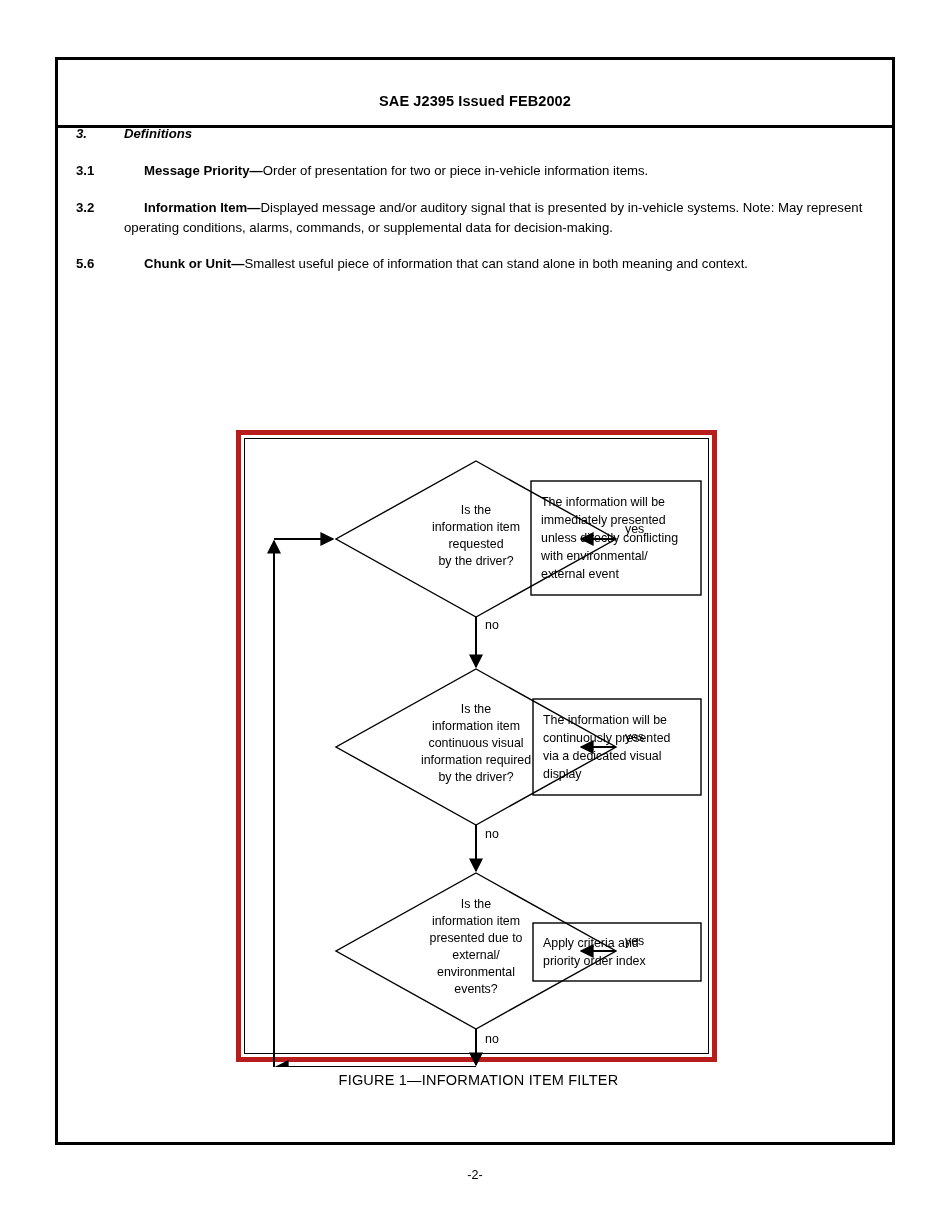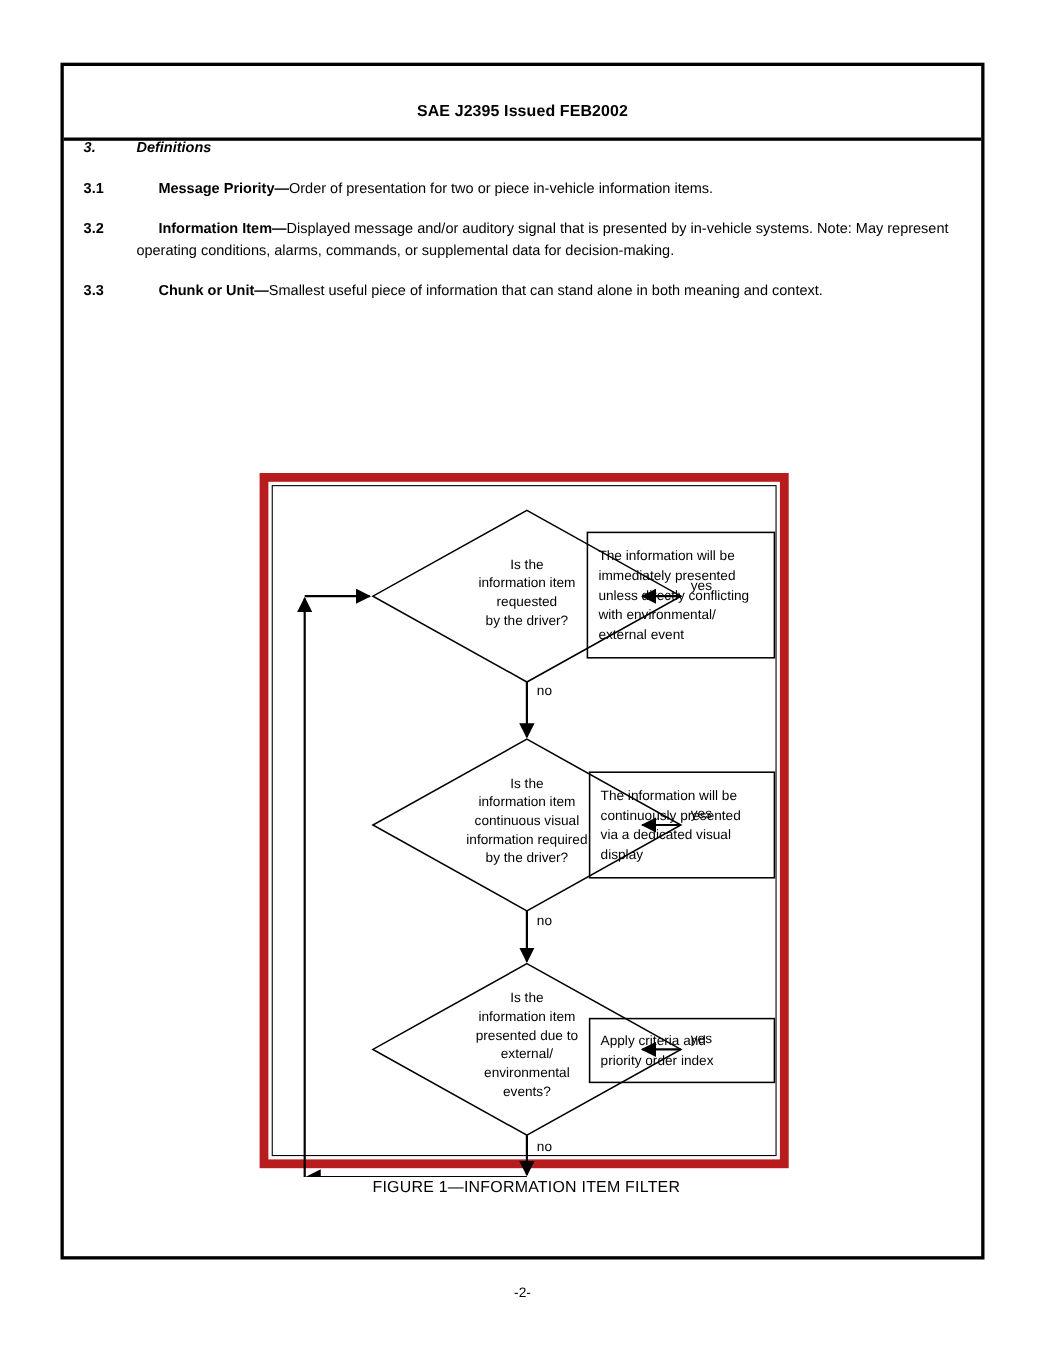--- a/index.html
+++ b/index.html
@@ -93,21 +93,21 @@
   .figure-wrap {
     position: absolute;
     left: 178px;
     top: 318px;
     width: 485px;
   }
   .figure-frame {
     position: relative;
     width: 481px;
     height: 632px;
-    border: 8px solid #b91c1c;
+    border: 5px solid #b91c1c;
     box-sizing: border-box;
     background: #fff;
   }
   .figure-frame-inner {
     position: absolute;
     left: 3px;
     top: 3px;
     right: 3px;
     bottom: 3px;
     border: 1px solid #000;
@@ -176,21 +176,21 @@
       <span class="num">3.1</span>
       <span class="body-txt"><b>Message Priority—</b><span>Order of presentation for two or piece in-vehicle information items.</span></span>
     </div>
 
     <div class="clause">
       <span class="num">3.2</span>
       <span class="body-txt"><b>Information Item—</b><span>Displayed message and/or auditory signal that is presented by in-vehicle systems.  Note: May represent operating conditions, alarms, commands, or supplemental data for decision-making.</span></span>
     </div>
 
     <div class="clause">
-      <span class="num">3.3</span>
+      <span class="num">5.6</span>
       <span class="body-txt"><b>Chunk or Unit—</b><span>Smallest useful piece of information that can stand alone in both meaning and context.</span></span>
     </div>
 
 
     <div class="figure-wrap">
       <div class="figure-frame">
         <div class="figure-frame-inner"></div>
 
         <svg width="481" height="632" viewBox="0 0 481 632">
           <defs>

